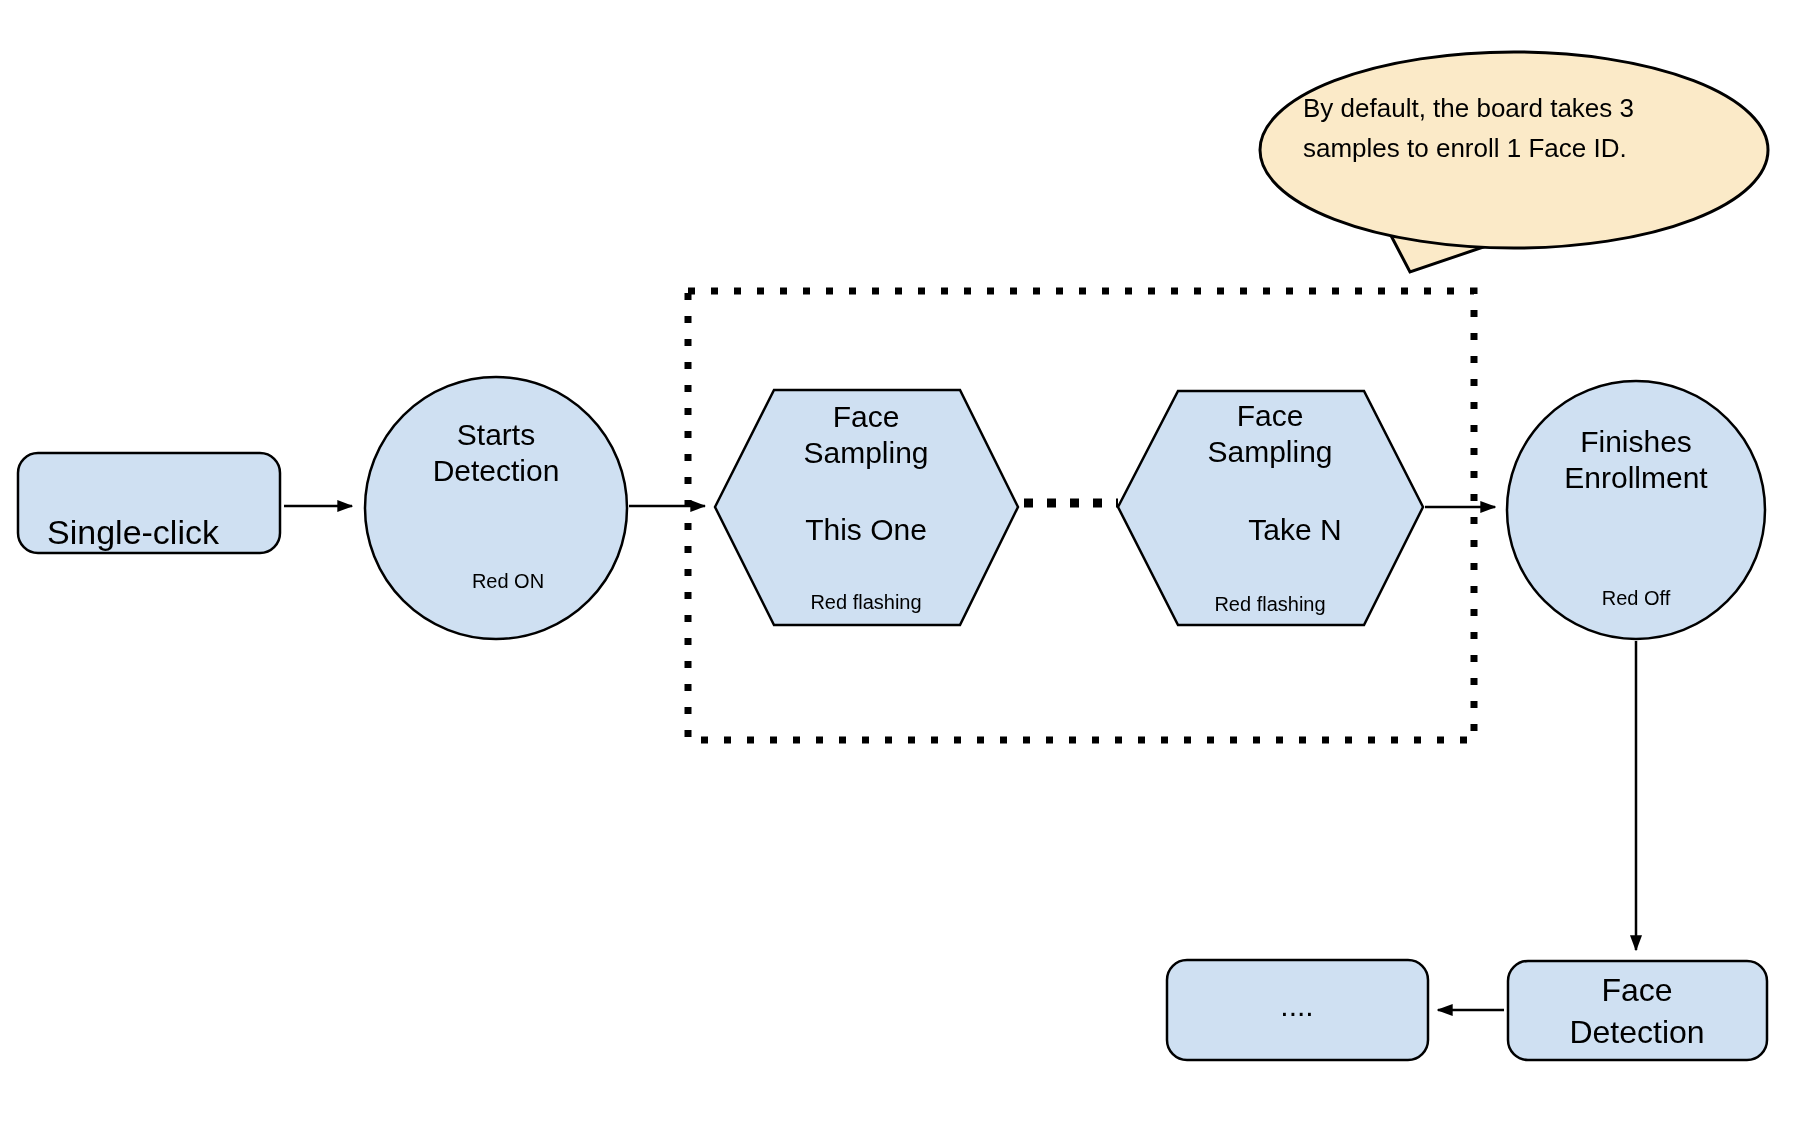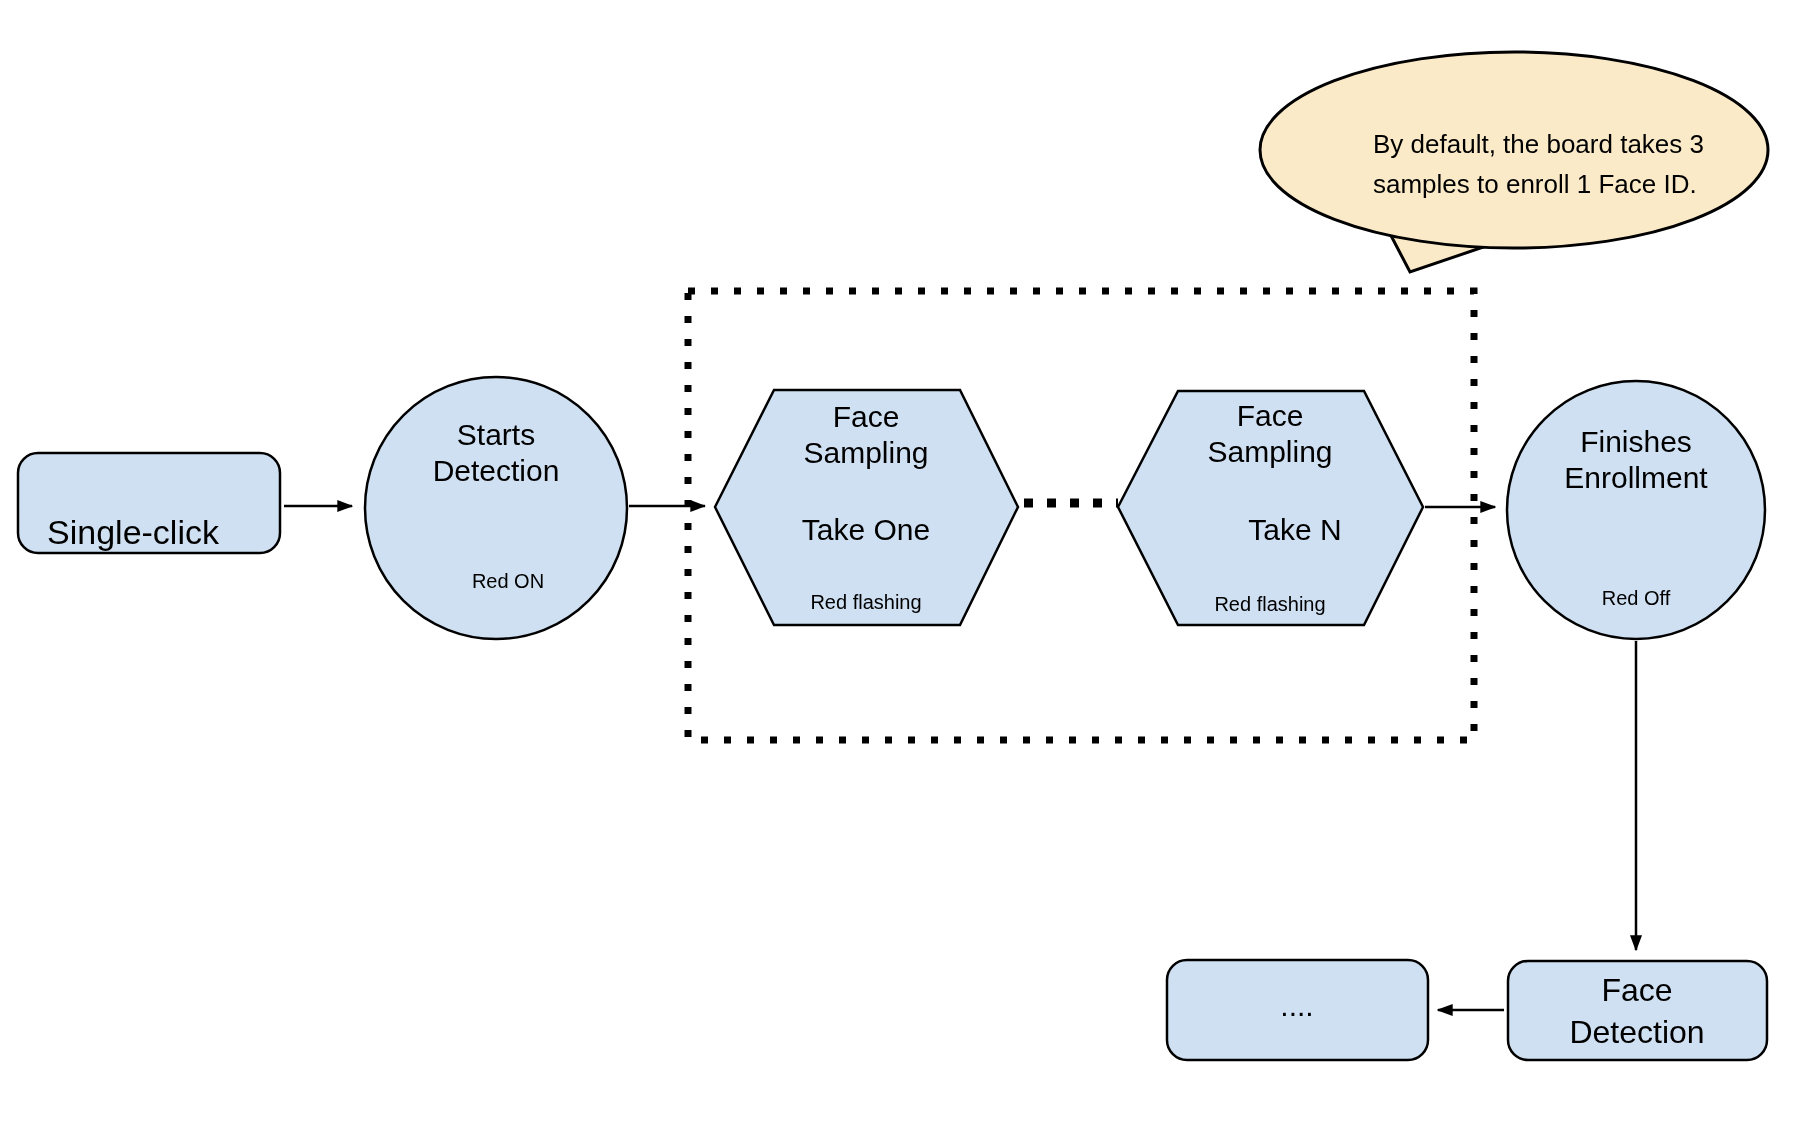--- a/index.html
+++ b/index.html
@@ -80,33 +80,33 @@
   </svg>
 
   <div class="label big34" style="left:133px; top:504px;margin-top:28px;">Single-click</div>
 
   <div class="label title30" style="left:496px; top:453px;">Starts
 Detection</div>
   <div class="label small20" style="left:508px; top:581px;">Red ON</div>
 
   <div class="label title30" style="left:866px; top:435px;">Face
 Sampling</div>
-  <div class="label take30" style="left:866px; top:530px;">Take One</div>
+  <div class="label take30" style="left:866px; top:530px;">This One</div>
   <div class="label small20" style="left:866px; top:602px;">Red flashing</div>
 
   <div class="label title30" style="left:1270px; top:434px;">Face
 Sampling</div>
   <div class="label take30" style="left:1295px; top:530px;">Take N</div>
   <div class="label small20" style="left:1270px; top:604px;">Red flashing</div>
 
   <div class="label title30" style="left:1636px; top:460px;">Finishes
 Enrollment</div>
   <div class="label small20" style="left:1636px; top:598px;">Red Off</div>
 
   <div class="label fd32" style="left:1637px; top:1011px;">Face
 Detection</div>
 
   <div class="label take30" style="left:1297px; top:1006px;">....</div>
 
-  <div class="callout-text" style="left:1373px; top:88px;margin-top:36px;">By default, the board takes 3
+  <div class="callout-text" style="left:1303px; top:88px;">By default, the board takes 3
 samples to enroll 1 Face ID.</div>
 
 </div>
 
 </body></html>

